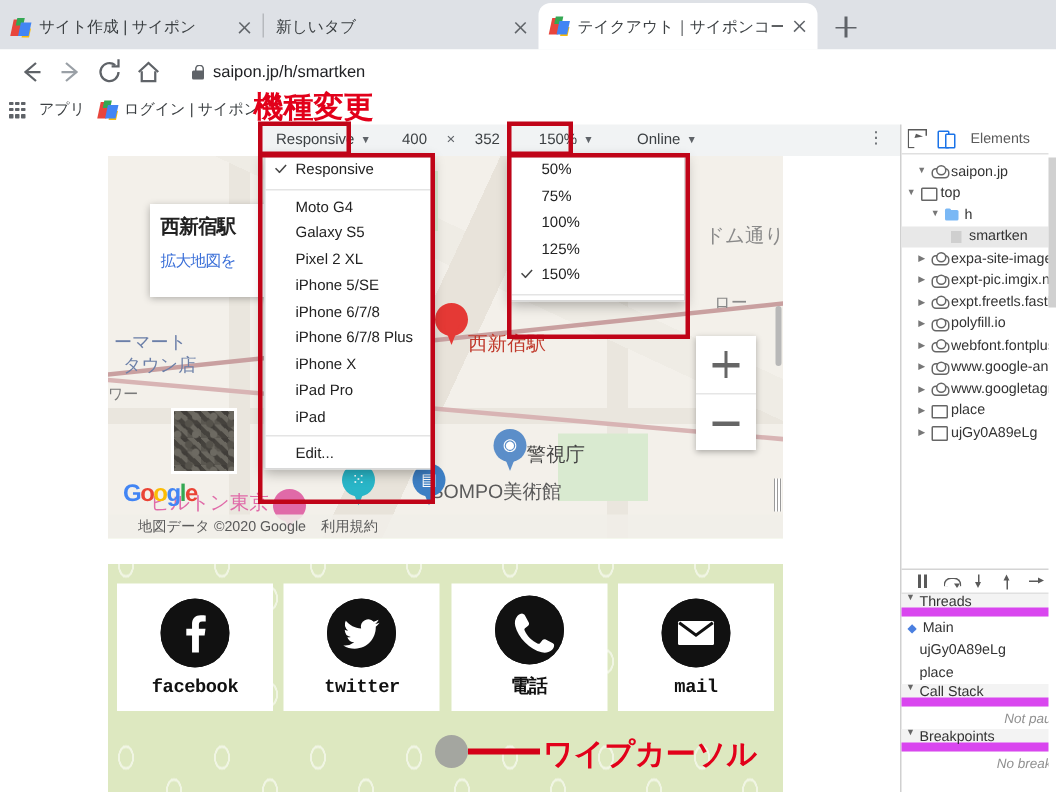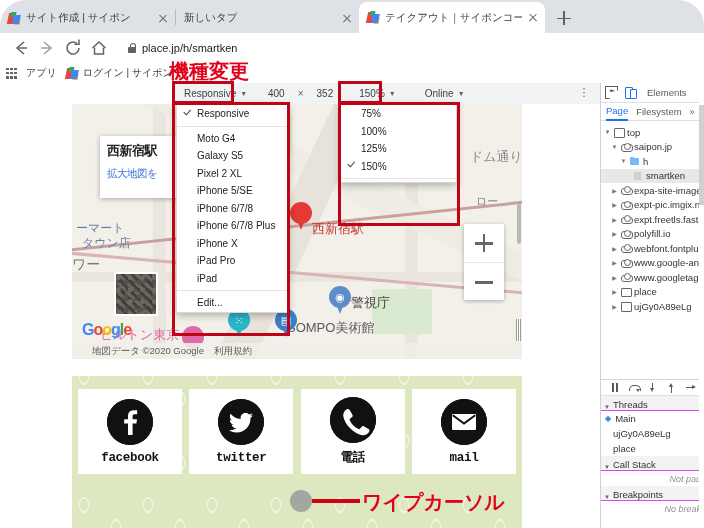--- a/index.html
+++ b/index.html
@@ -2,21 +2,21 @@
 <html><head>
 <meta charset="utf-8">
 <style>
   * { box-sizing: border-box; margin: 0; padding: 0; }
   html, body {
     width: 704px; height: 528px;
     overflow: hidden;
     font-family: "Liberation Sans", "DejaVu Sans", sans-serif;
     background: #fff;
   }
-  #app { position: relative; width: 704px; height: 528px; overflow: hidden; border-radius: 26px; }
+  #app { position: relative; width: 704px; height: 528px; overflow: hidden; }
 
   
   .tabstrip {
     position: absolute; left:0; top:0; width:704px; height:33px;
     background:#dee1e6;
     display:flex; align-items:flex-end;
   }
   .tab {
     position: relative;
     height: 30px; display:flex; align-items:center;
@@ -405,22 +405,22 @@
     border-bottom:4px solid #5a5a5a; border-left:2.8px solid transparent; border-right:2.8px solid transparent;
   }
   .dbg-step::before{
     content:""; position:absolute; left:1px; top:5px; width:7px; height:1.6px; background:#5a5a5a;
   }
   .dbg-step::after{
     content:""; position:absolute; left:7px; top:3px; width:0;height:0;
     border-left:4px solid #5a5a5a; border-top:2.8px solid transparent; border-bottom:2.8px solid transparent;
   }
   .sec-head {
-    height:15px; display:flex; align-items:flex-end; gap:3px; padding-left:3px;
-    background:#f3f3f3; border-bottom:1px solid #d946ef; font-size:9.5px; color:#333;
+    height:15px; display:flex; align-items:flex-start; gap:3px; padding-left:3px;
+    background:#f3f3f3; border-bottom:6px solid #d946ef; font-size:9.5px; color:#333;
   }
   .sec-row {
     height:15px; display:flex; align-items:center; padding-left:12px;
     font-size:9.5px; color:#333;
   }
   .sec-row.thread { padding-left:4px; gap:4px; }
   .arrowmark { color:#4a7fe0; font-size:8px; }
   .sec-empty {
     height:15px; display:flex; align-items:center; justify-content:flex-end;
     padding-right:3px; font-size:9px; font-style:italic; color:#909090;
@@ -480,21 +480,21 @@
         </svg>
     </div>
     <div class="navbtn">
       <svg width="26" height="26" viewBox="0 0 26 26">
           <path d="M6.5 13 L13 7 L19.5 13" fill="none" stroke="#5f6368" stroke-width="1.5"></path>
           <path d="M8.5 12.5 L8.5 19 L17.5 19 L17.5 12.5" fill="none" stroke="#5f6368" stroke-width="1.5"></path>
         </svg>
     </div>
     <div class="omnibox">
       <span class="lock"></span>
-      <span>place.jp/h/smartken</span>
+      <span>saipon.jp/h/smartken</span>
     </div>
   </div>
 
   <div class="bookmarks">
     <span class="apps-grid">
       <i></i>
         <i></i>
         <i></i>
         <i></i>
         <i></i>
@@ -542,21 +542,21 @@
       <div class="map-bg"></div>
       <div class="green-patch" style="left:150px;top:10px;width:70px;height:40px;"></div>
       <div class="green-patch" style="left:300px;top:185px;width:60px;height:45px;"></div>
       <div class="road-main"></div>
       <div class="road-main2"></div>
 
       <div class="map-label" style="left:4px;top:116px;color:#6b7fa8;font-size:12px;">ーマート</div>
       <div class="map-label" style="left:10px;top:131px;color:#6b7fa8;font-size:12px;">タウン店</div>
       <div class="map-label" style="left:28px;top:222px;color:#e06aa8;font-size:13px;">ヒルトン東京</div>
       <div class="map-label" style="left:240px;top:116px;color:#c0392b;font-size:13px;">西新宿駅</div>
-      <div class="map-label" style="left:0px;top:152px;color:#7a7a7a;font-size:14px;">ワー</div>
+      <div class="map-label" style="left:0px;top:152px;color:#7a7a7a;font-size:10px;">ワー</div>
       <div class="map-label" style="left:279px;top:190px;color:#444;font-size:13px;">警視庁</div>
       <div class="map-label" style="left:215px;top:215px;color:#5a5a5a;font-size:13px;">SOMPO美術館</div>
       <div class="map-label" style="left:398px;top:44px;color:#8a8a8a;font-size:13px;">ドム通り</div>
       <div class="map-label" style="left:404px;top:90px;color:#8a8a8a;font-size:11px;">ロー</div>
 
       <div class="satimg"></div>
 
       <div class="map-pin" style="left:218px;top:98px;">
         <div class="head" style="background:#e53935;"></div>
           <div class="tail" style="background:#e53935;"></div>
@@ -694,20 +694,23 @@
         <span>iPad</span>
       </div>
     <div class="menu-sep"></div>
     <div class="menu-item">
         <span>Edit...</span>
       </div>
   </div>
 
   <div class="menu" id="zoom-menu">
     <div class="menu-item">
+        <span>50%</span>
+      </div>
+    <div class="menu-item">
         <span>75%</span>
       </div>
     <div class="menu-item">
         <span>100%</span>
       </div>
     <div class="menu-item">
         <span>125%</span>
       </div>
     <div class="menu-item">
       <span class="chk"></span>
@@ -726,36 +729,31 @@
   <div class="ann-line" style="left:312px;top:499px;width:48px;height:4px;"></div>
   <div class="ann-text" style="left:362px;top:489px;">ワイプカーソル</div>
 
   <div class="devtools">
     <div class="dt-head">
       <span class="dt-ico ico-inspect"></span>
       <span class="dt-ico ico-device"></span>
       <span class="dt-tab">Elements</span>
     </div>
 
-    <div class="dt-subtabs">
-      <span class="dt-subtab sel">Page</span>
-      <span class="dt-subtab">Filesystem</span>
-      <span class="dt-subtab">»</span>
-    </div>
 
     <div class="tree">
+      <div class="tnode" style="padding-left:10px;">
+        <span class="tri">▼</span>
+        <span class="nico cloud"></span>
+        <span>saipon.jp</span>
+      </div>
       <div class="tnode" style="padding-left:3px;">
         <span class="tri">▼</span>
         <span class="nico frame"></span>
         <span>top</span>
-      </div>
-      <div class="tnode" style="padding-left:10px;">
-        <span class="tri">▼</span>
-        <span class="nico cloud"></span>
-        <span>saipon.jp</span>
       </div>
       <div class="tnode" style="padding-left:19px;">
         <span class="tri">▼</span>
         <span class="nico folder"></span>
         <span>h</span>
       </div>
       <div class="tnode sel" style="padding-left:32px;">
         <span class="nico file"></span>
         <span>smartken</span>
       </div>

